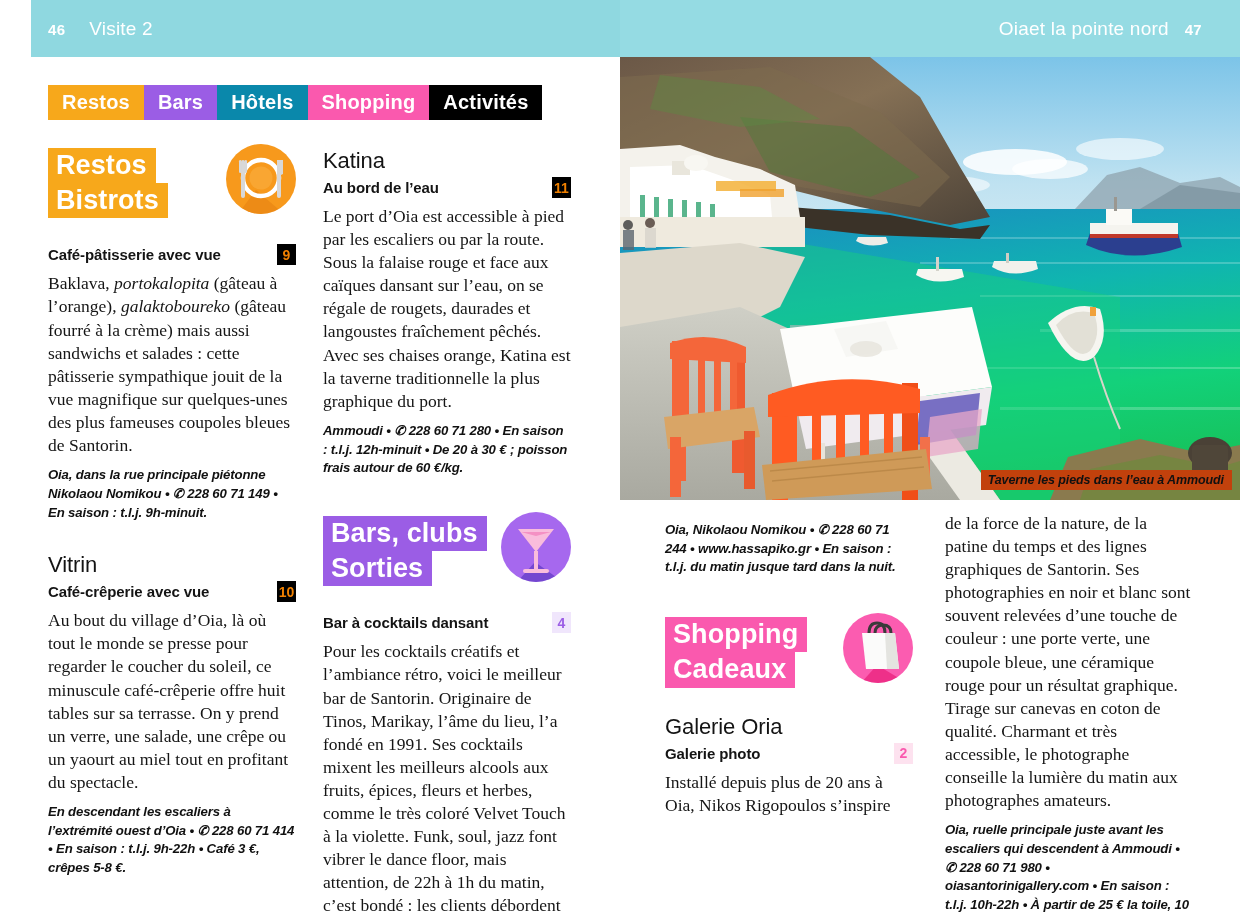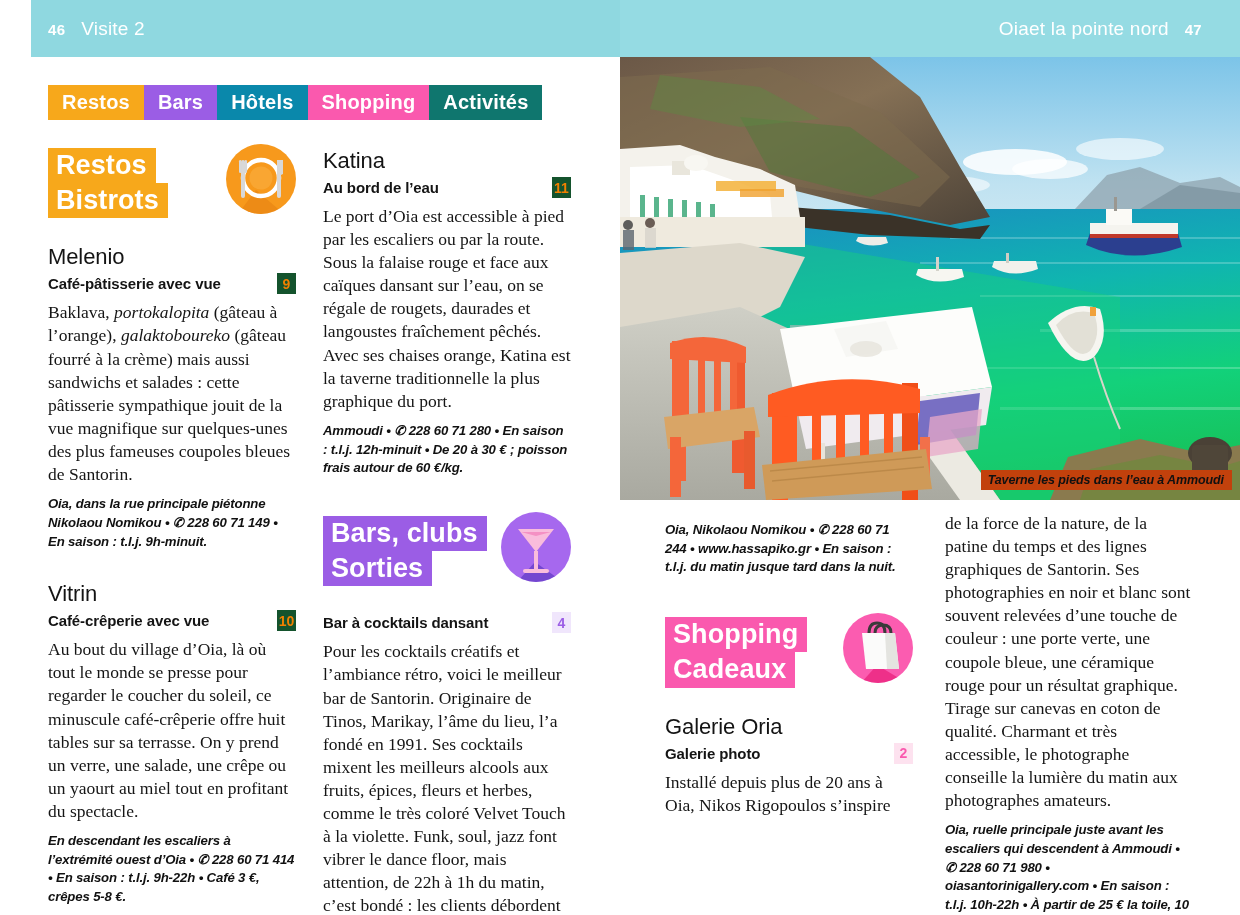--- a/index.html
+++ b/index.html
@@ -19,21 +19,21 @@
     top: 0;
     height: 57px;
     background: #8fd8e0;
   }
   .header-left  { left: 31px;  width: 589px; }
   .header-right { left: 620px; width: 620px; background: #95dbe3; }
 
   .header-left-inner {
     position: absolute;
     left: 17px; top: 18px;
-    display: flex; align-items: baseline; gap: 16px;
+    display: flex; align-items: baseline; gap: 24px;
   }
   .header-right-inner {
     position: absolute;
     right: 38px; top: 18px;
     display: flex; align-items: baseline; gap: 16px;
   }
   .folio {
     font-size: 15px; font-weight: bold; color: #ffffff;
     letter-spacing: .3px;
   }
@@ -104,21 +104,21 @@
   .entry-sub {
     font-size: 15px; font-weight: bold; color: #141414;
     letter-spacing: -.1px;
   }
   .badge {
     font-size: 14px; font-weight: bold;
     width: 19px; height: 21px; flex: 0 0 auto;
     display: flex; align-items: center; justify-content: center;
     line-height: 1;
   }
-  .badge-orange { background: #14532d; color: #f08000; }
+  .badge-orange { background: #000000; color: #f08000; }
   .badge-purple { background: #f0e6fc; color: #9b5de5; }
   .badge-pink   { background: #fde2ef; color: #fa59ae; }
 
   .body-text {
     font-family: "Liberation Serif", serif;
     font-size: 17.5px; line-height: 1.32;
     color: #151515; text-align: left;
   }
   .body-text em { font-style: italic; }
 
@@ -160,21 +160,21 @@
     <span class="running-head">Oiaet la pointe nord</span>
     <span class="folio">47</span>
   </div>
 </div>
 
 <div class="tabs">
   <div class="tab" style="background:#f7a81b">Restos</div>
   <div class="tab" style="background:#9b5de5">Bars</div>
   <div class="tab" style="background:#0a88ab">Hôtels</div>
   <div class="tab" style="background:#fa59ae">Shopping</div>
-  <div class="tab" style="background:#0f766e">Activités</div>
+  <div class="tab" style="background:#000000">Activités</div>
 </div>
 
 <div class="photo">
   <svg width="620" height="443" viewBox="0 0 620 443" preserveAspectRatio="none">
     <defs>
       <linearGradient id="sky" x1="0" y1="0" x2="0" y2="1">
         <stop offset="0%" stop-color="#7cc4e8"></stop>
         <stop offset="55%" stop-color="#bfe2f1"></stop>
         <stop offset="100%" stop-color="#dfeef4"></stop>
       </linearGradient>
@@ -346,21 +346,20 @@
         <rect x="15" y="16" width="4" height="38" rx="2" fill="#d8d8d8"></rect>
         <rect x="13" y="16" width="2.4" height="13" rx="1.2" fill="#d8d8d8"></rect>
         <rect x="18.6" y="16" width="2.4" height="13" rx="1.2" fill="#d8d8d8"></rect>
         <rect x="51" y="16" width="4" height="38" rx="2" fill="#d8d8d8"></rect>
         <path d="M51 16 L57 16 L57 30 L51 33 Z" fill="#d8d8d8"></path>
       </svg>
     </div>
   </div>
 
   <div class="entry">
-    <div class="entry-name">Melenio</div>
     <div class="entry-sub-row">
       <div class="entry-sub">Café-pâtisserie avec vue</div>
       <div class="badge badge-orange">9</div>
     </div>
     <div class="body-text"><span>Baklava, </span><em>portokalopita</em><span> (gâteau à l’orange), </span><em>galaktoboureko</em><span> (gâteau fourré à la crème) mais aussi sandwichs et salades : cette pâtisserie sympathique jouit de la vue magnifique sur quelques-unes des plus fameuses coupoles bleues de Santorin.</span></div>
     <div class="practical">Oia, dans la rue principale piétonne Nikolaou Nomikou • ✆ 228 60 71 149 • En saison : t.l.j. 9h-minuit.</div>
   </div>
 
   <div class="entry" style="margin-top:30px;">
     <div class="entry-name">Vitrin</div>

